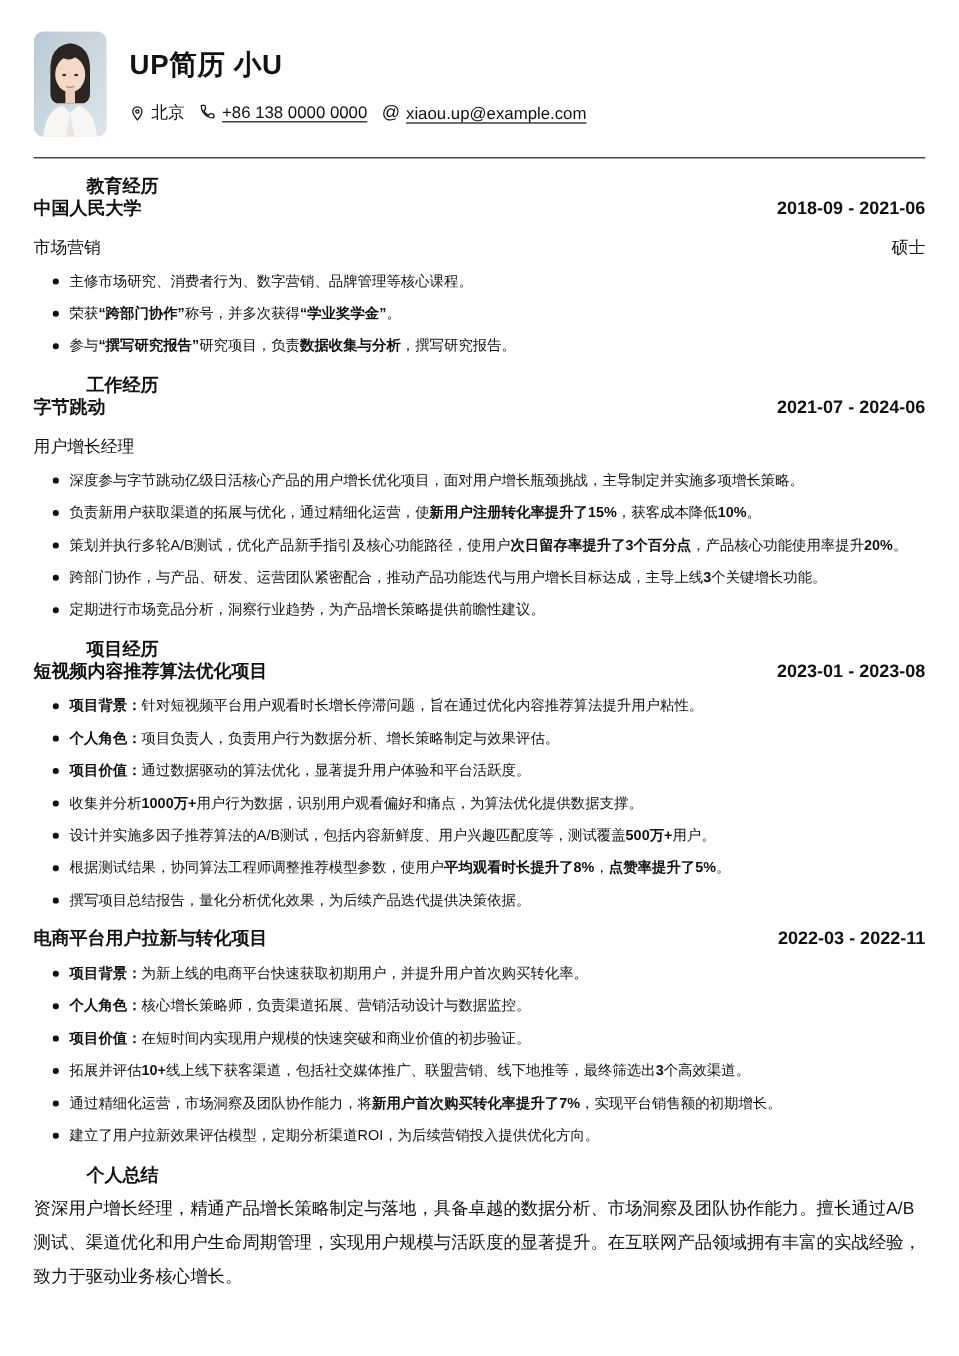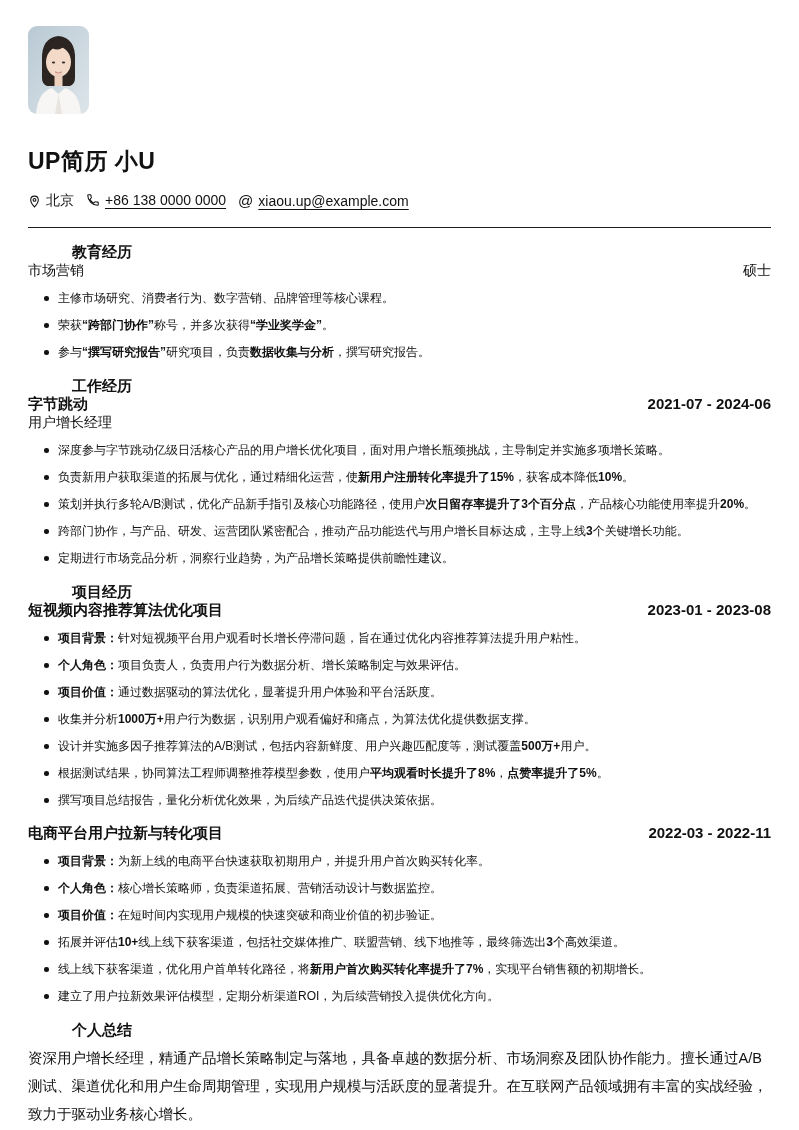--- a/index.html
+++ b/index.html
@@ -11,21 +11,21 @@
     font-family: "Liberation Sans", sans-serif;
     -webkit-font-smoothing: antialiased;
   }
   .page {
     box-sizing: border-box;
     width: 799px;
     min-height: 1130px;
     padding: 26px 28px 20px 28px;
   }
   
-  .header { display: flex; align-items: flex-start; gap: 19px; flex-direction: column; }
+  .header { display: flex; align-items: flex-start; gap: 19px; }
   .avatar {
     width: 61px; height: 88px;
     border-radius: 9px;
     overflow: hidden;
     flex: 0 0 auto;
   }
   .avatar svg { display: block; width: 100%; height: 100%; }
   .header-text { padding-top: 13px; }
   .name { font-size: 23px; font-weight: 700; letter-spacing: 0.5px; }
   .contact { display: flex; align-items: flex-start; gap: 12px; margin-top: 15px; font-size: 14px; }
@@ -38,21 +38,21 @@
   .section { margin-top: 15px; }
   .section-title { font-size: 15px; font-weight: 700; line-height: 18px; padding-left: 44px; }
   .entry { margin-top: 0; }
   .entry + .entry { margin-top: 14px; }
   .entry-head {
     display: flex; justify-content: space-between; align-items: baseline;
     font-size: 15px; font-weight: 700; line-height: 18px;
   }
   .entry-sub {
     display: flex; justify-content: space-between; align-items: baseline;
-    font-size: 14px; line-height: 17px; margin-top: 1px;
+    font-size: 14px; line-height: 17px; margin-top: 15px;
   }
   ul.bullets { list-style: none; margin: 9px 0 0 0; padding: 0 0 0 30px; }
   ul.bullets li {
     position: relative;
     font-size: 12px;
     line-height: 20px;
     margin-bottom: 7px;
   }
   ul.bullets li::before {
     content: "";
@@ -119,20 +119,24 @@
       </div>
     </div>
   </div>
 
   <hr class="divider">
 
   <main>
       <section class="section">
         <div class="section-title">教育经历</div>
         <div class="entry">
+          <div class="entry-head">
+            <span>中国人民大学</span>
+            <span>2018-09 - 2021-06</span>
+          </div>
           <div class="entry-sub">
             <span>市场营销</span>
             <span>硕士</span>
           </div>
           <ul class="bullets">
             <li><span>主修市场研究、消费者行为、数字营销、品牌管理等核心课程。</span></li>
             <li><span>荣获</span><b>“跨部门协作”</b><span>称号，并多次获得</span><b>“学业奖学金”</b><span>。</span></li>
             <li><span>参与</span><b>“撰写研究报告”</b><span>研究项目，负责</span><b>数据收集与分析</b><span>，撰写研究报告。</span></li>
           </ul>
         </div>
@@ -177,21 +181,21 @@
         <div class="entry">
           <div class="entry-head">
             <span>电商平台用户拉新与转化项目</span>
             <span>2022-03 - 2022-11</span>
           </div>
           <ul class="bullets">
             <li><b>项目背景：</b><span>为新上线的电商平台快速获取初期用户，并提升用户首次购买转化率。</span></li>
             <li><b>个人角色：</b><span>核心增长策略师，负责渠道拓展、营销活动设计与数据监控。</span></li>
             <li><b>项目价值：</b><span>在短时间内实现用户规模的快速突破和商业价值的初步验证。</span></li>
             <li><span>拓展并评估</span><b>10+</b><span>线上线下获客渠道，包括社交媒体推广、联盟营销、线下地推等，最终筛选出</span><b>3</b><span>个高效渠道。</span></li>
-            <li><span>线上线下获客渠道，优化用户首单转化路径，将</span><b>新用户首次购买转化率提升了7%</b><span>，实现平台销售额的初期增长。</span></li>
+            <li><span>通过精细化运营，市场洞察及团队协作能力，将</span><b>新用户首次购买转化率提升了7%</b><span>，实现平台销售额的初期增长。</span></li>
             <li><span>建立了用户拉新效果评估模型，定期分析渠道ROI，为后续营销投入提供优化方向。</span></li>
           </ul>
         </div>
       </section>
       <section class="section">
         <div class="section-title">个人总结</div>
         <div class="summary-text">资深用户增长经理，精通产品增长策略制定与落地，具备卓越的数据分析、市场洞察及团队协作能力。擅长通过A/B测试、渠道优化和用户生命周期管理，实现用户规模与活跃度的显著提升。在互联网产品领域拥有丰富的实战经验，致力于驱动业务核心增长。</div>
       </section>
     </main>
 

